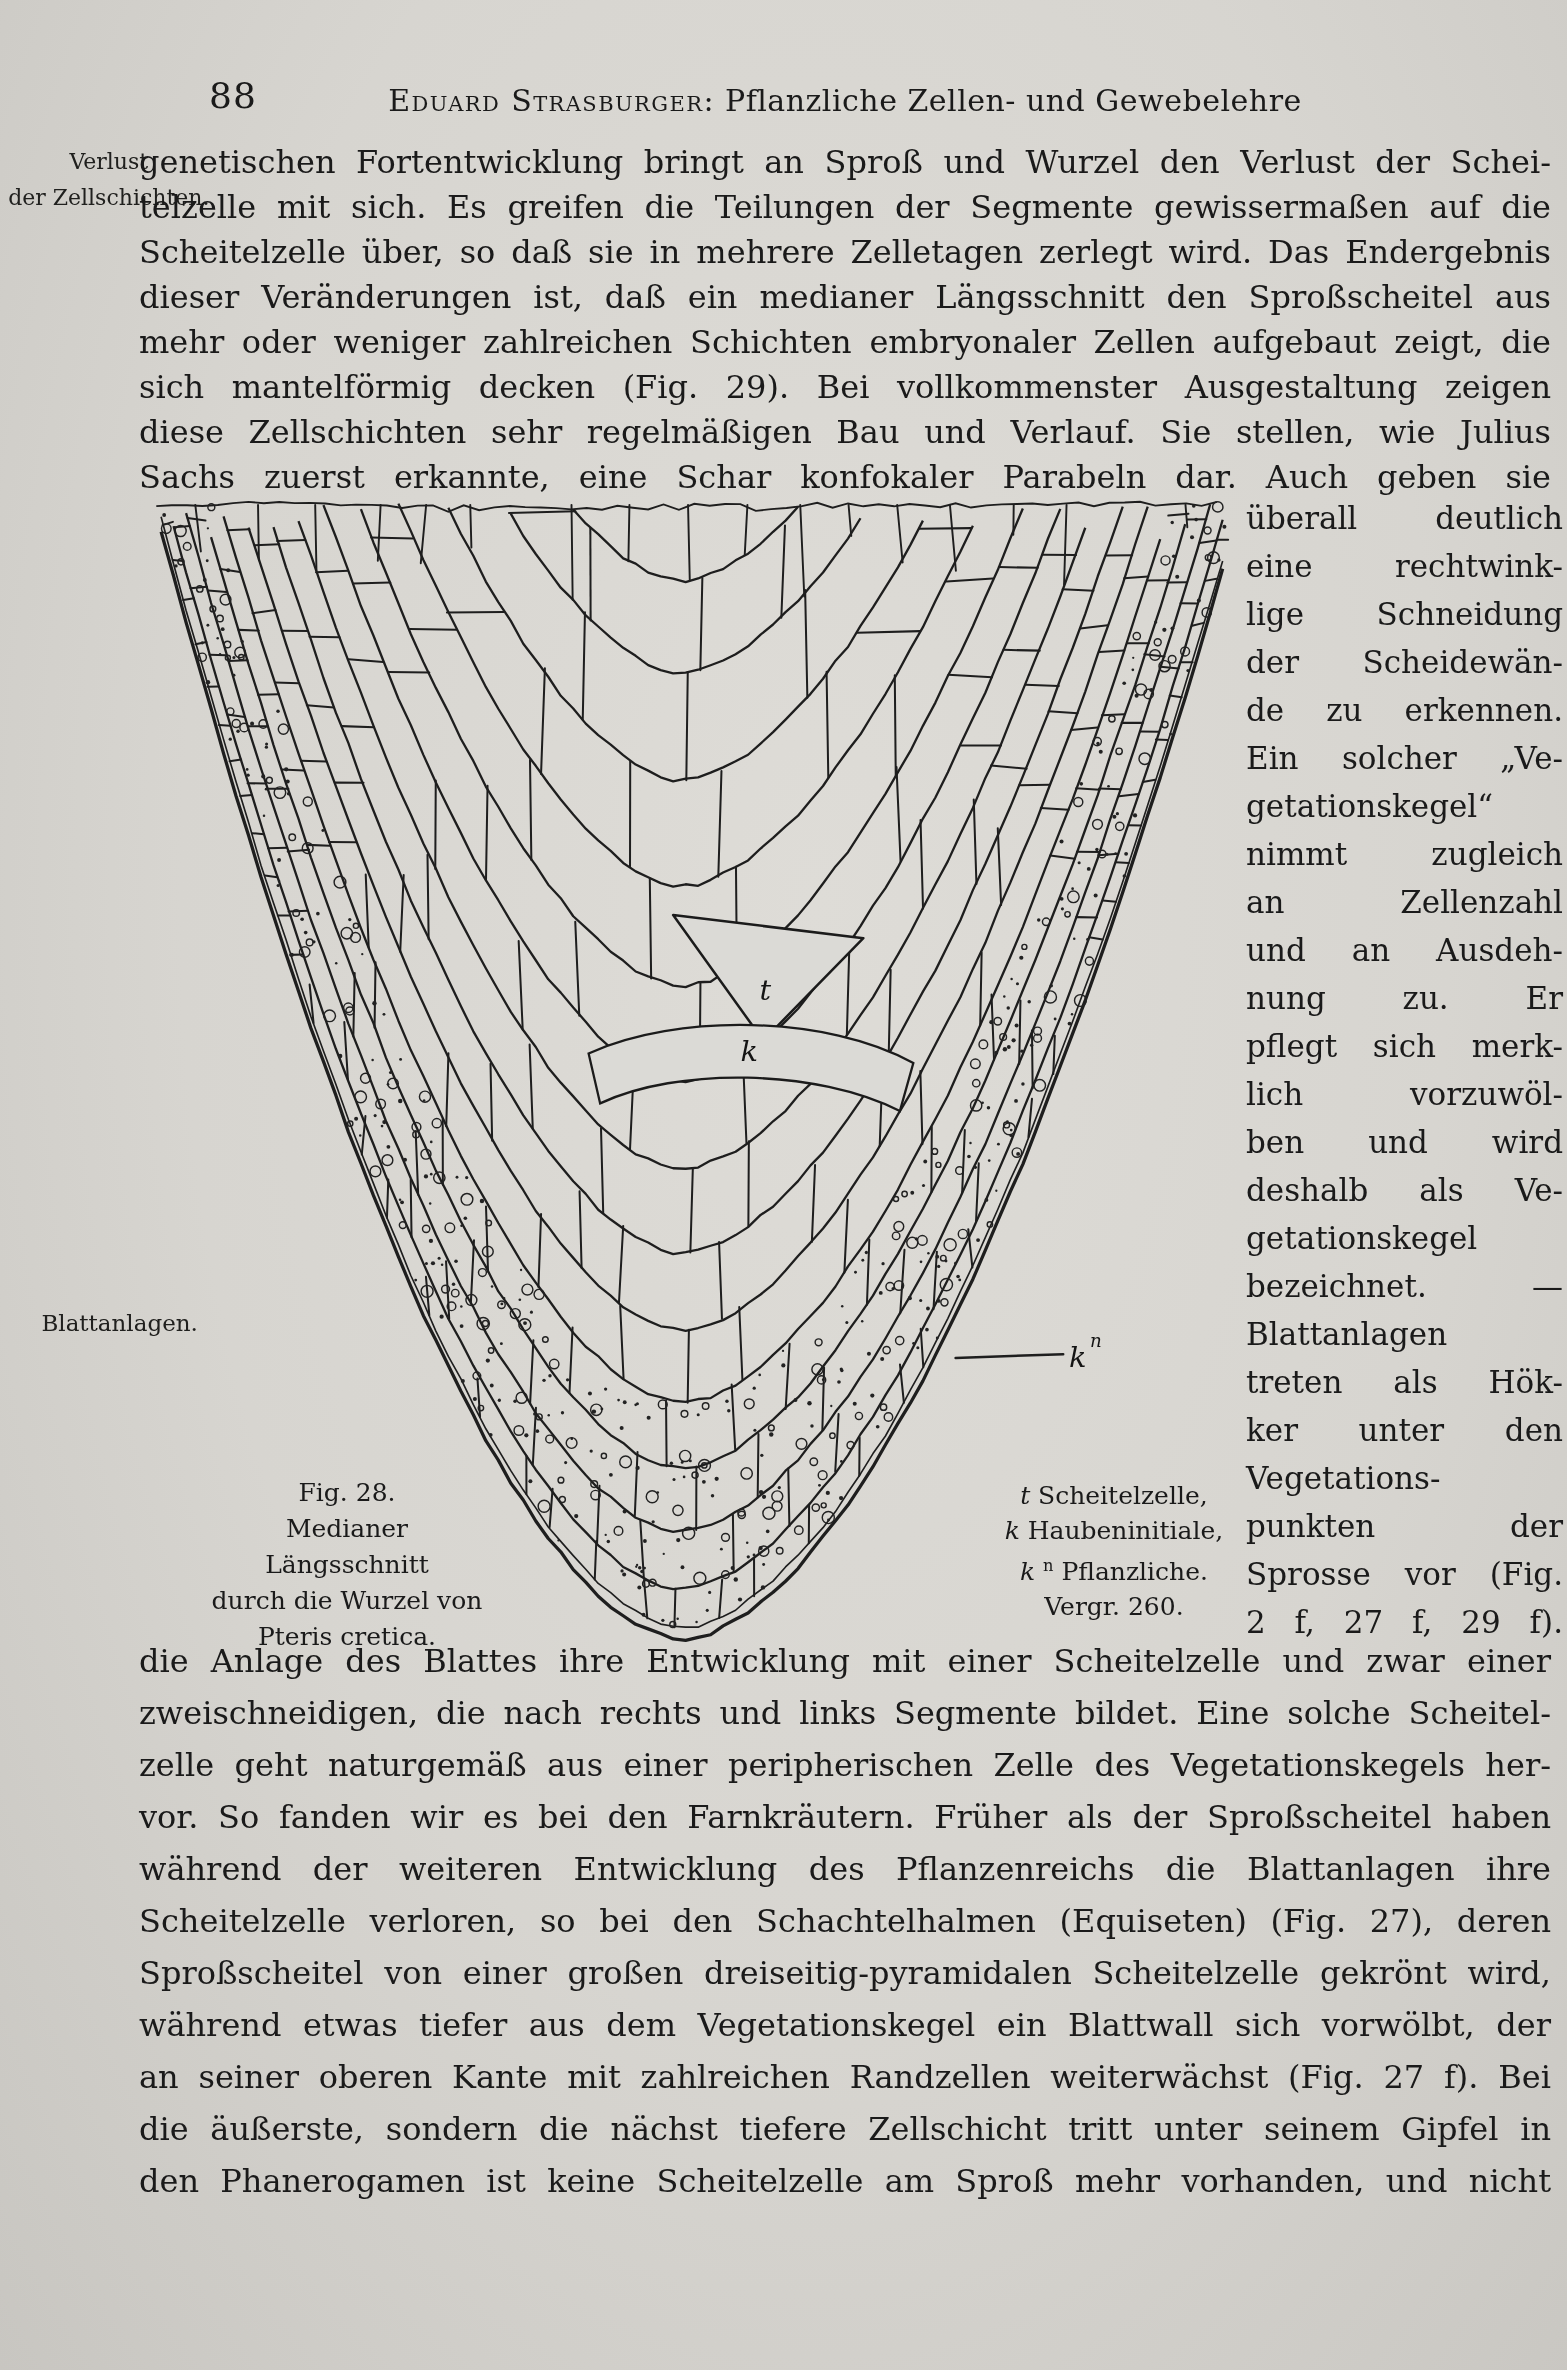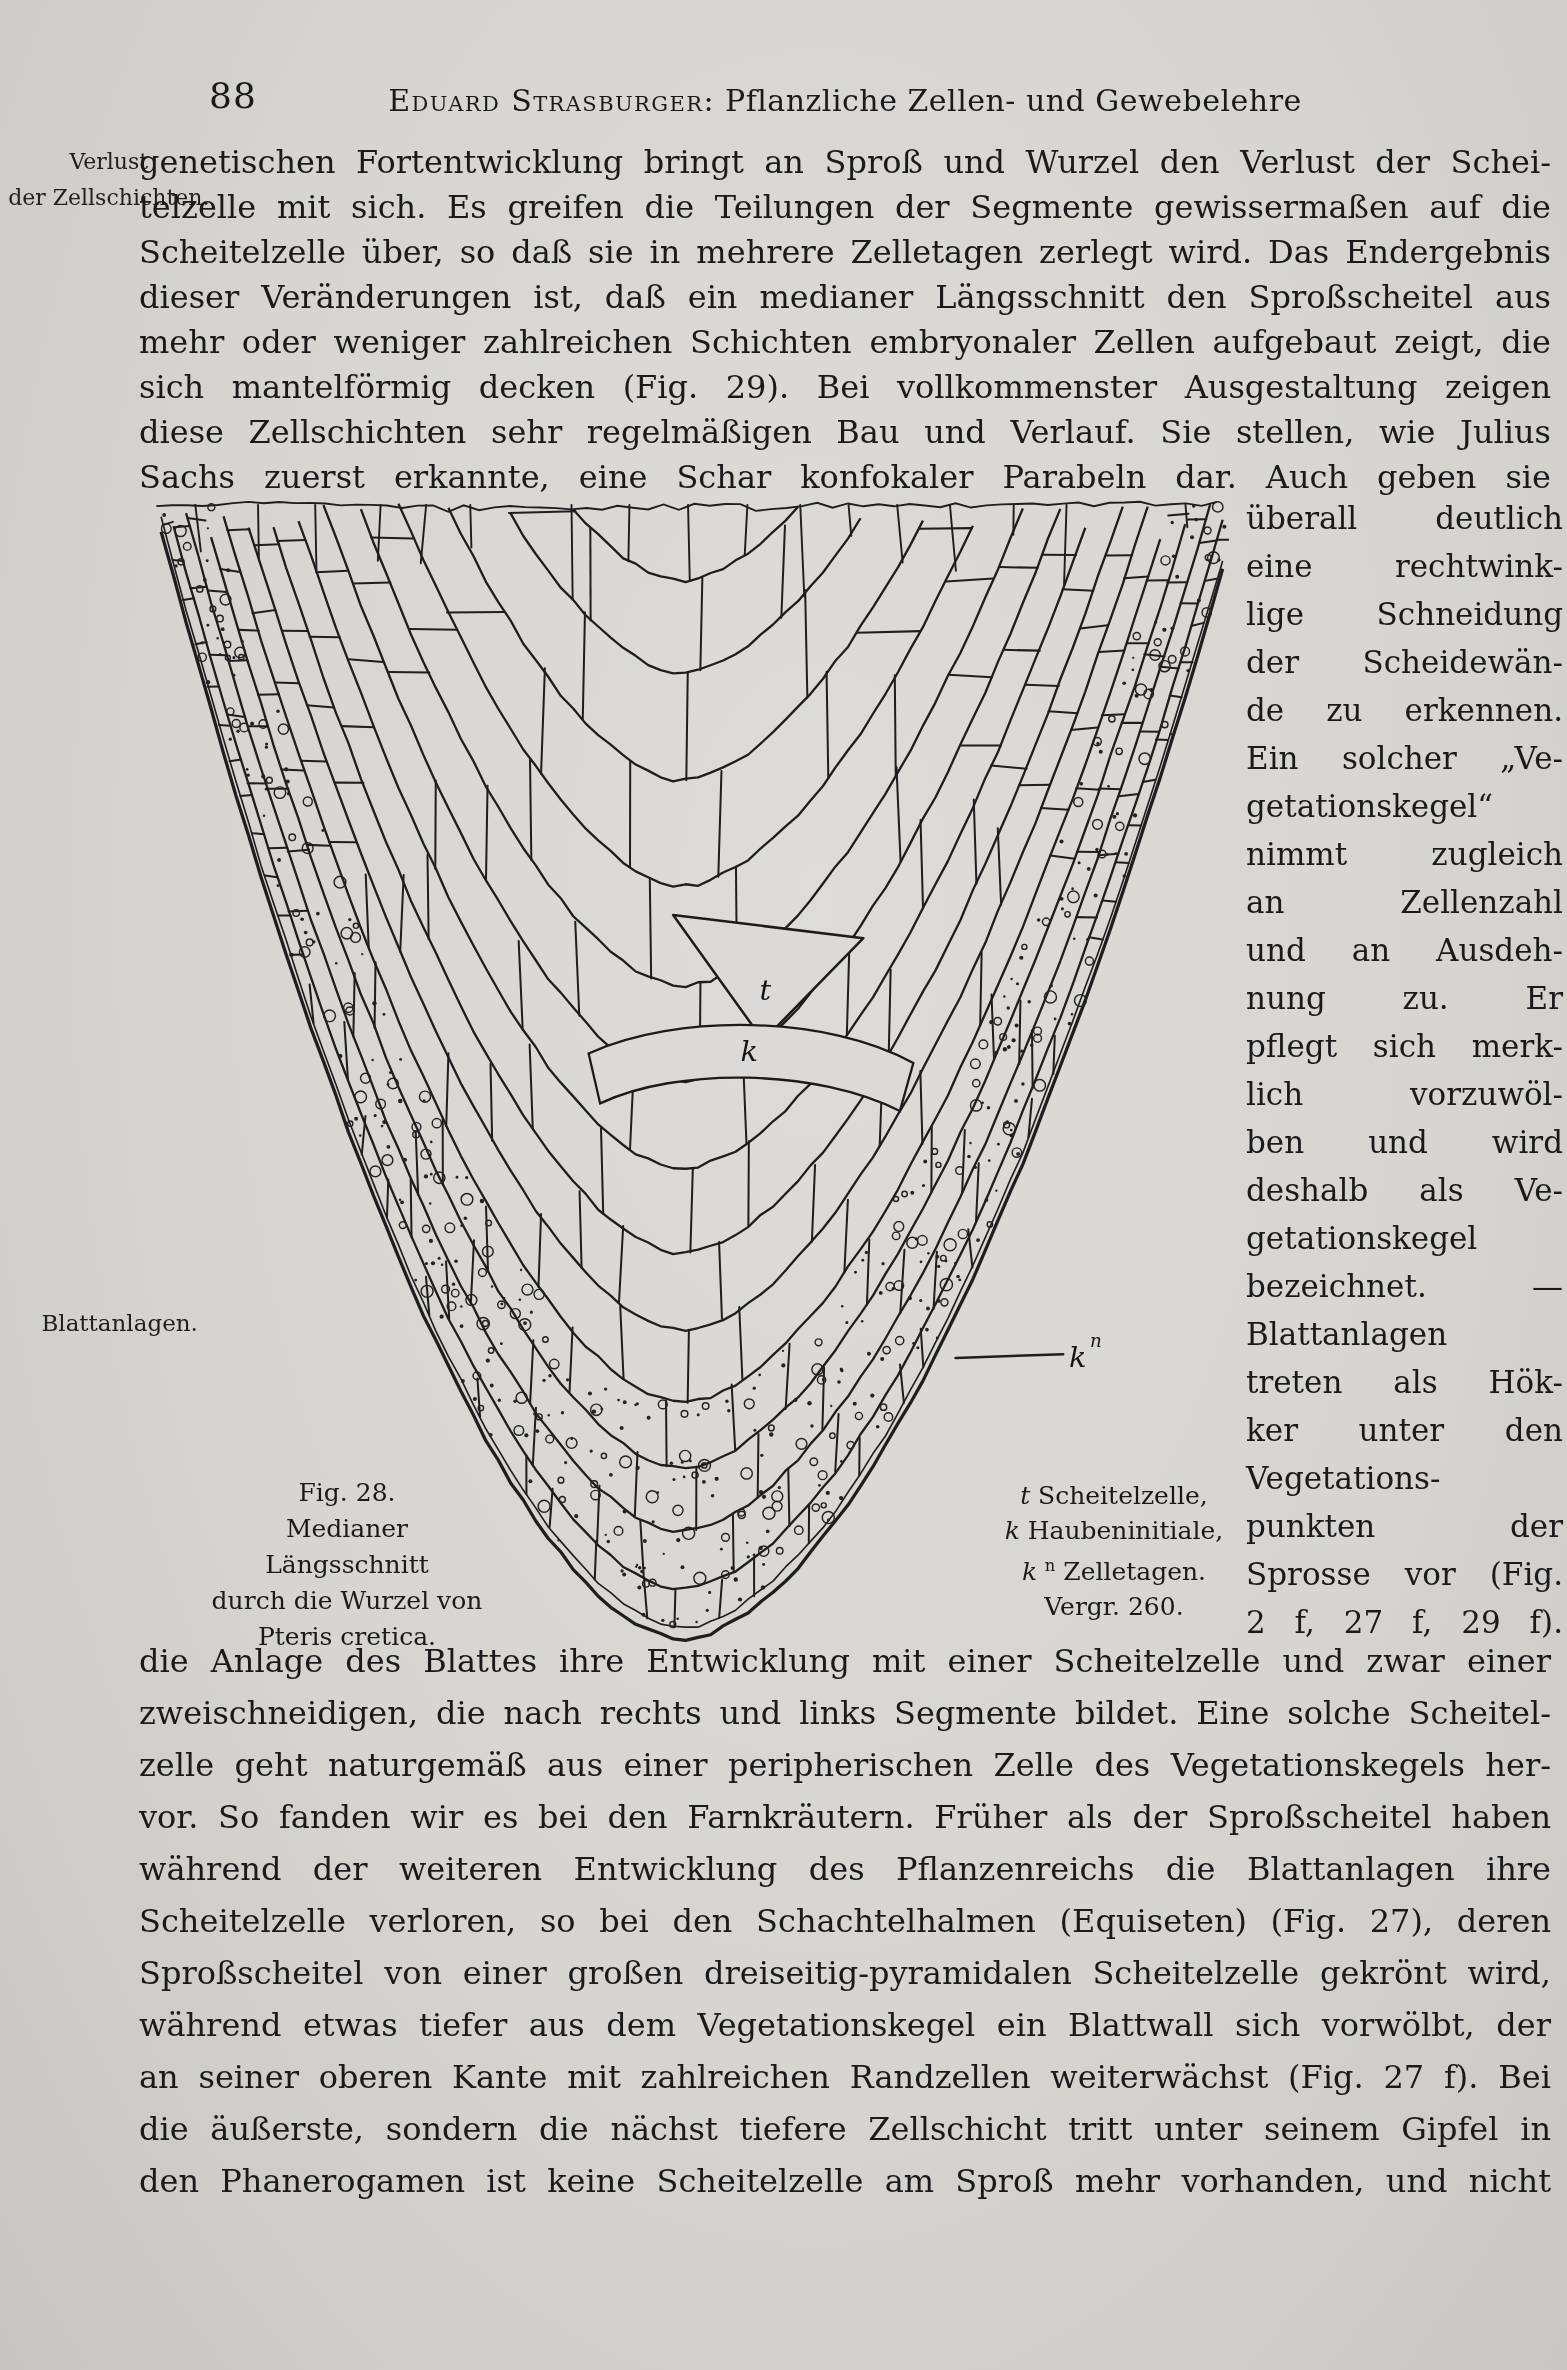--- a/index.html
+++ b/index.html
@@ -838,21 +838,21 @@
   <div class="abs" id="caption-left">
     <div>Fig. 28.</div>
     <div>Medianer Längsschnitt</div>
     <div>durch die Wurzel von</div>
     <div>Pteris cretica.</div>
   </div>
 
   <div class="abs" id="legend">
     <div><i>t</i><span>Scheitelzelle,</span></div>
     <div><i>k</i><span>Haubeninitiale,</span></div>
-    <div><i>k</i><sup>n</sup> <span>Zelletagen.</span></div>
+    <div><i>k</i><sup>n</sup> <span>Pflanzliche.</span></div>
     <div>Vergr. 260.</div>
   </div>
 
   <div class="abs para" id="para2">
     <div class="jline">die Anlage des Blattes ihre Entwicklung mit einer Scheitelzelle und zwar einer</div>
     <div class="jline">zweischneidigen, die nach rechts und links Segmente bildet.  Eine solche Scheitel-</div>
     <div class="jline">zelle geht naturgemäß aus einer peripherischen Zelle des Vegetationskegels her-</div>
     <div class="jline">vor.  So fanden wir es bei den Farnkräutern.  Früher als der Sproßscheitel haben</div>
     <div class="jline">während der weiteren Entwicklung des Pflanzenreichs die Blattanlagen ihre</div>
     <div class="jline">Scheitelzelle verloren, so bei den Schachtelhalmen (Equiseten) (Fig. 27), deren</div>

